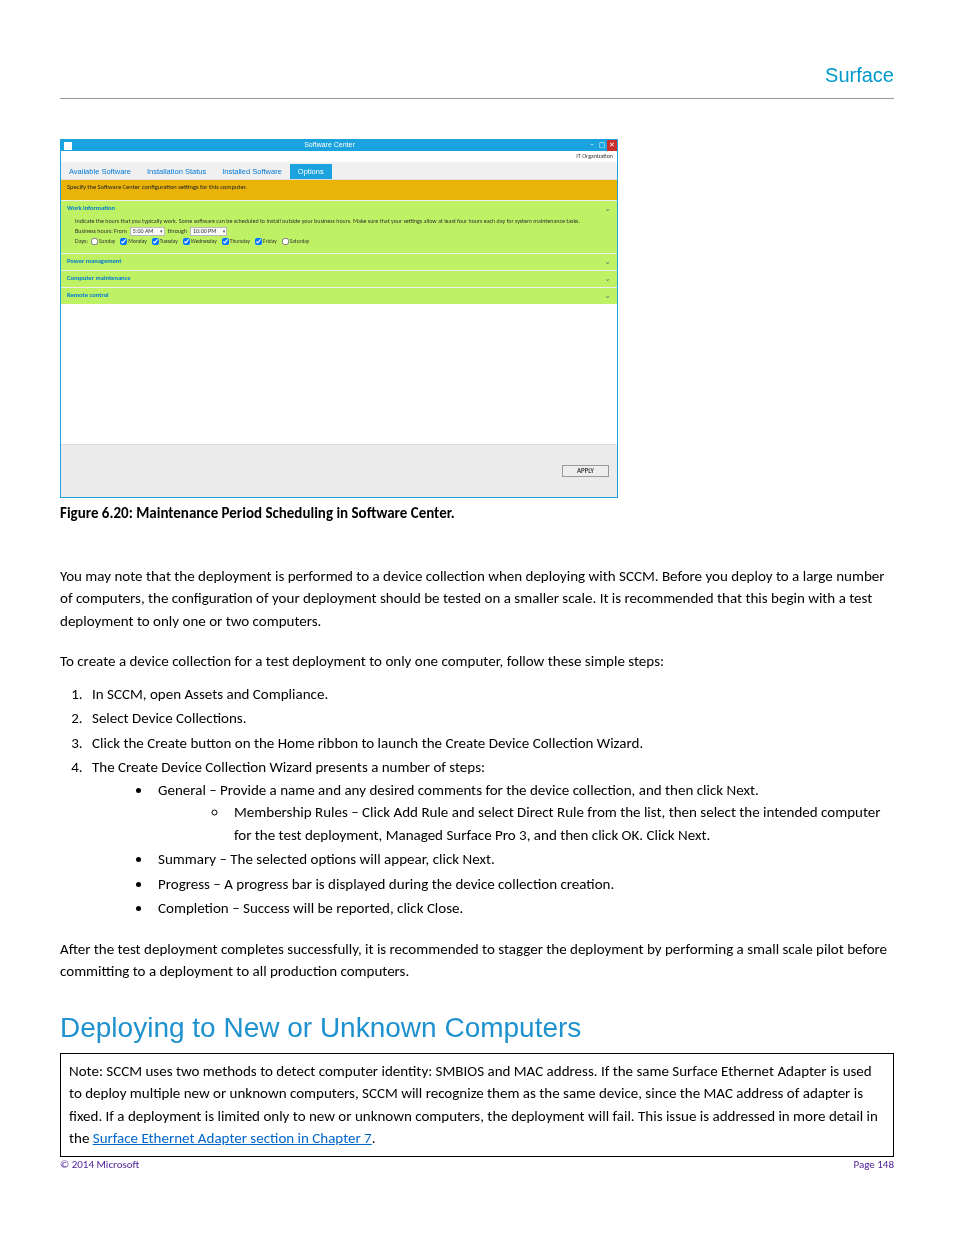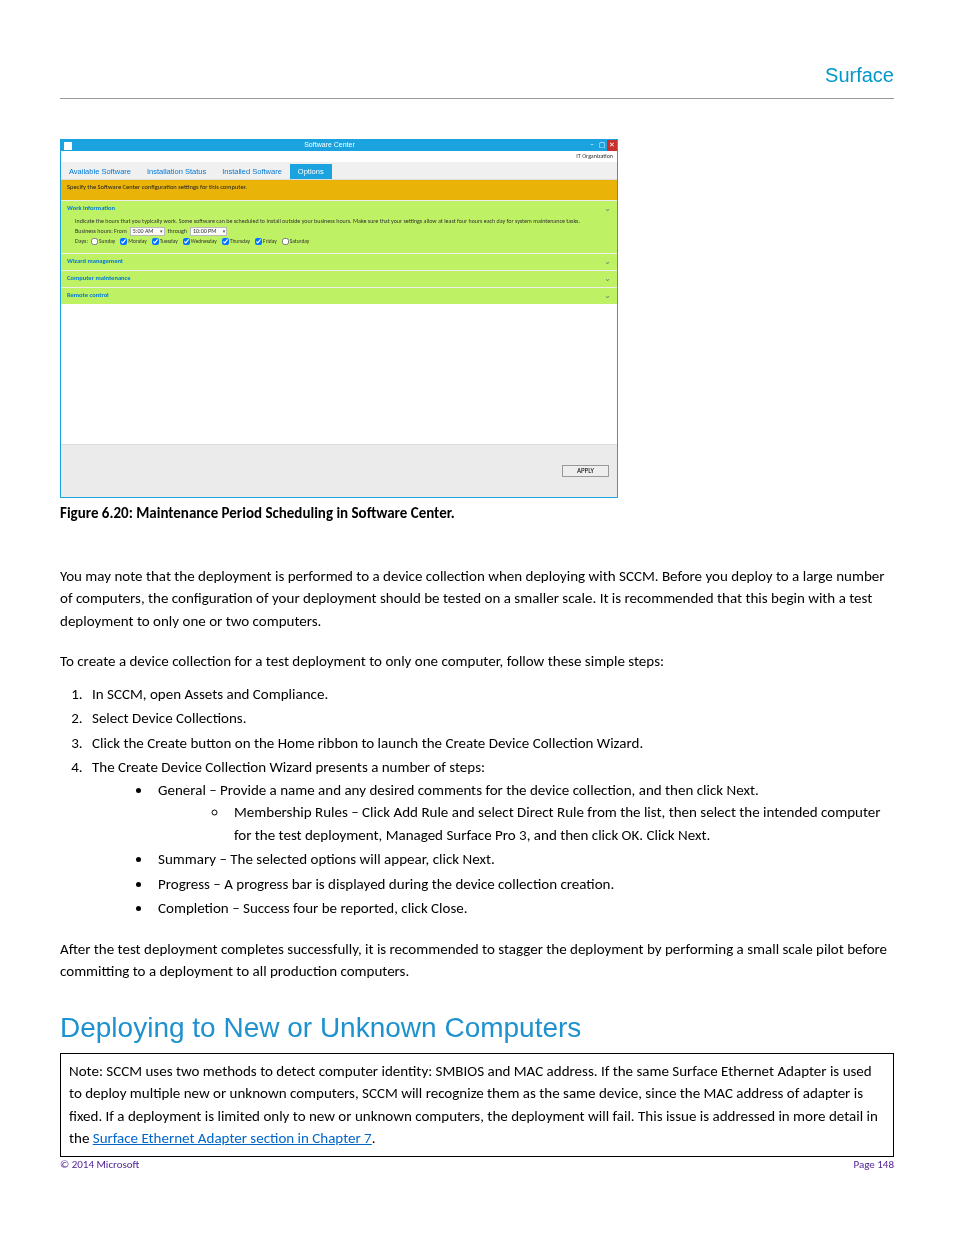--- a/index.html
+++ b/index.html
@@ -182,21 +182,21 @@
               </span>
             <span class="sc-chk">
                 <input type="checkbox" style="">
                 <span>Saturday</span>
               </span>
           </div>
         </div>
       </div>
       <div class="sc-sec">
         <div class="sc-sec-h">
-          <span class="sc-sec-title">Wizard management</span>
+          <span class="sc-sec-title">Power management</span>
           <span class="sc-caret">⌄</span>
         </div>
       </div>
       <div class="sc-sec">
         <div class="sc-sec-h">
           <span class="sc-sec-title">Computer maintenance</span>
           <span class="sc-caret">⌄</span>
         </div>
       </div>
       <div class="sc-sec">
@@ -224,21 +224,21 @@
     <li>
       <span>The Create Device Collection Wizard presents a number of steps:</span>
       <ul class="bullets">
         <li><span class="bold">General</span><span> – Provide a name and any desired comments for the device collection, and then click </span><span class="bold">Next</span><span>.</span>
           <ul class="subbullets">
             <li><span class="bold">Membership Rules</span><span> – Click </span><span class="bold">Add Rule</span><span> and select </span><span class="bold">Direct Rule</span><span> from the list, then select the intended computer for the test deployment, </span><span class="bold">Managed Surface Pro 3</span><span>, and then click </span><span class="bold">OK</span><span>. Click </span><span class="bold">Next</span><span>.</span></li>
           </ul>
         </li>
         <li><span class="bold">Summary</span><span> – The selected options will appear, click </span><span class="bold">Next</span><span>.</span></li>
         <li><span class="bold">Progress</span><span> – A progress bar is displayed during the device collection creation.</span></li>
-        <li><span class="bold">Completion</span><span> – Success four be reported, click </span><span class="bold">Close</span><span>.</span></li>
+        <li><span class="bold">Completion</span><span> – Success will be reported, click </span><span class="bold">Close</span><span>.</span></li>
       </ul>
     </li>
   </ol>
 
   <p class="body-text">After the test deployment completes successfully, it is recommended to stagger the deployment by performing a small scale pilot before committing to a deployment to all production computers.</p>
 
   <h2 class="section-heading">Deploying to New or Unknown Computers</h2>
 
   <div class="note-box">
     <span class="bold">Note:</span><span> SCCM uses two methods to detect computer identity: SMBIOS and MAC address. If the same Surface Ethernet Adapter is used to deploy multiple new or unknown computers, SCCM will recognize them as the same device, since the MAC address of adapter is fixed. If a deployment is limited only to new or unknown computers, the deployment will fail. This issue is addressed in more detail in the </span><a href="#">Surface Ethernet Adapter section in Chapter 7</a><span>.</span>

